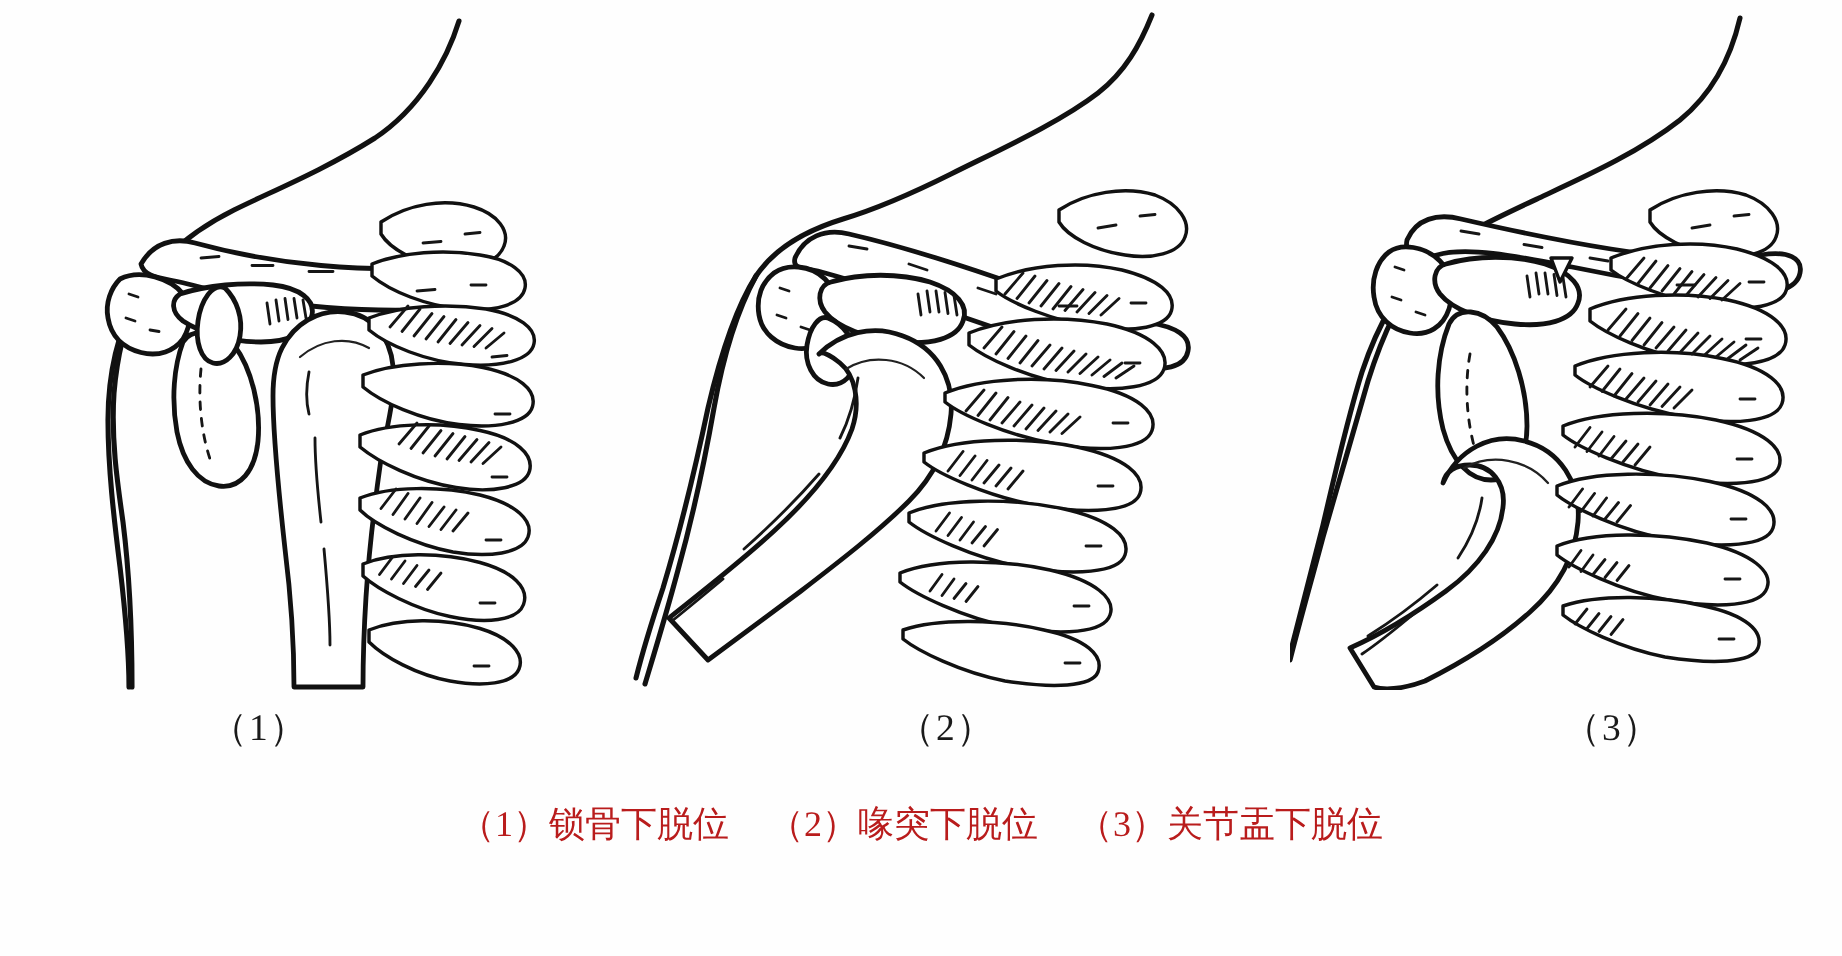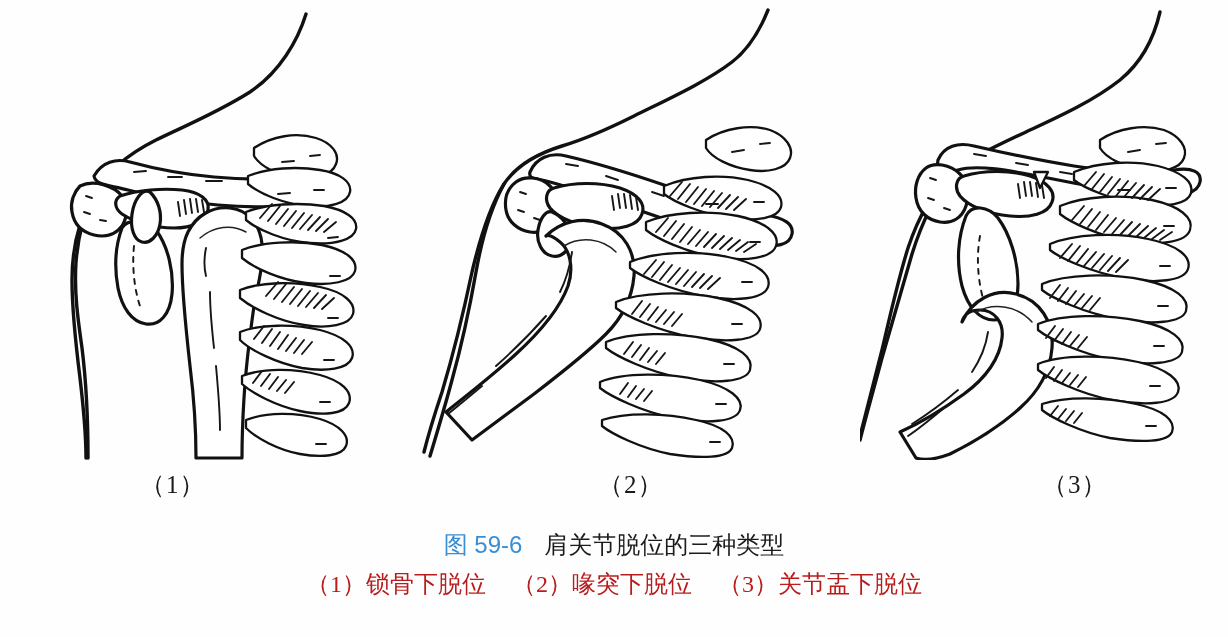--- a/index.html
+++ b/index.html
@@ -362,21 +362,18 @@
       <path class="detail-stroke" d="M268 152 L280 150 M296 144 L306 143
            M258 190 L270 190 M306 188 L316 188
            M304 226 L314 226 M300 266 L310 266
            M298 306 L308 306 M294 346 L304 346
            M290 386 L300 386 M286 426 L296 426"></path>
     </svg>
   </div>
   <div class="panel-number" id="panel-number-3">（3）</div>
 
   <div id="caption-block">
-    <div id="caption-title-line">
-      <span id="figure-label">图 59-6</span><span id="caption-title-text">肩关节脱位的三种类型</span>
-    </div>
     <div id="caption-subtitle-line">
       <span class="sub-item">（1）锁骨下脱位</span><span class="sub-gap"></span><span class="sub-item">（2）喙突下脱位</span><span class="sub-gap"></span><span class="sub-item">（3）关节盂下脱位</span>
     </div>
   </div>
 
 </div>
 
 </body></html>

